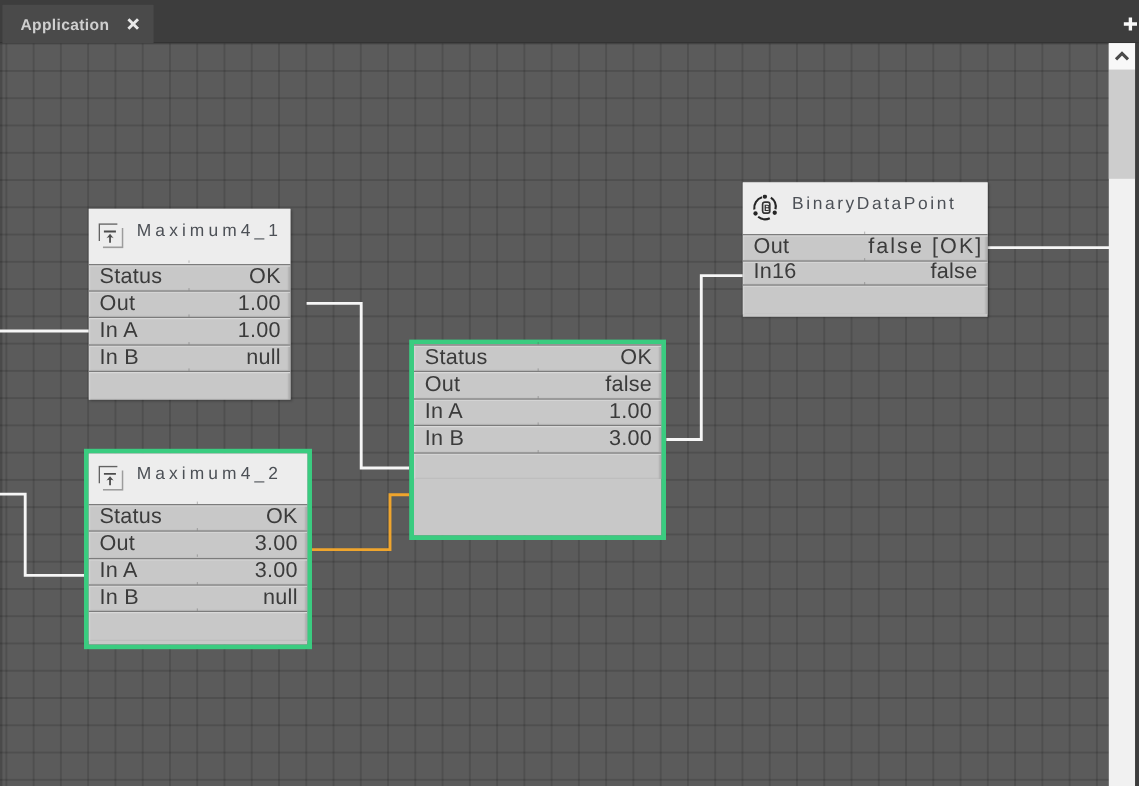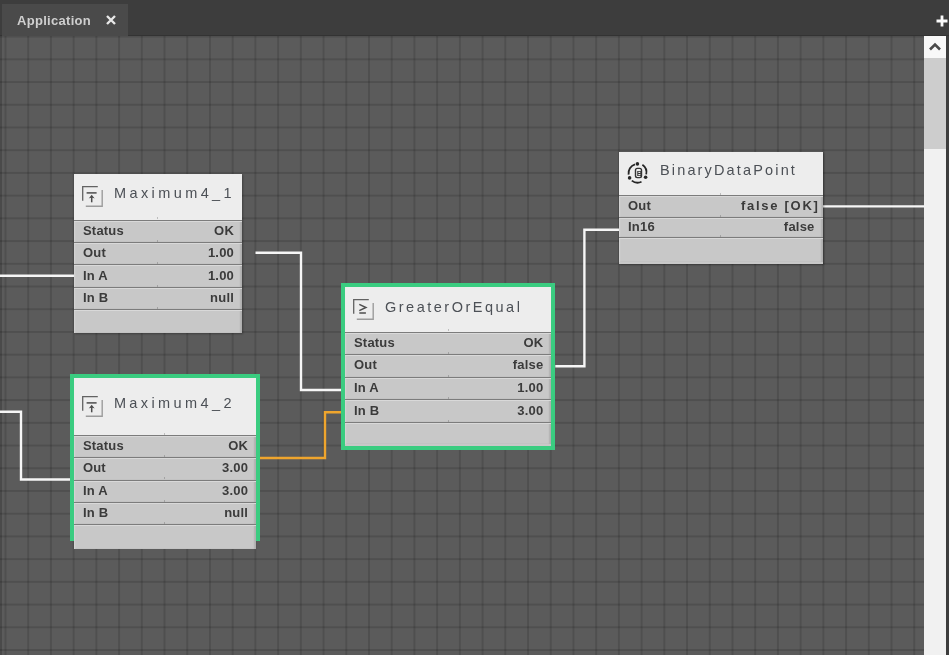--- a/index.html
+++ b/index.html
@@ -23,21 +23,21 @@
   .wires { position:absolute; left:0; top:0; width:925px; height:619px; }
   .block { position:absolute; background:#c8c8c8;
     box-shadow:1px 1px 2px rgba(0,0,0,0.3); }
   .hdr { background:#ededed; display:flex; align-items:center; }
   .hdr svg.ic { margin-left:8px; }
   .hdr .t { margin-left:11px; font-size:14.5px; color:#4c5056; display:inline-block;
     white-space:nowrap; position:relative; top:-3.6px; }
   .row { border-top:1px solid #7c7c7c; background:#c8c8c8;
     box-shadow:inset 0 1px 0 #d9d9d9, inset 1.2px 0 0 #d2d2d2, inset -1.8px 0 1.5px rgba(0,0,0,0.13);
     display:flex; justify-content:space-between; align-items:center;
-    font-size:13px; font-weight:bold; color:#3b3b3b; letter-spacing:0.2px; }
+    font-size:18px; font-weight:normal; color:#3b3b3b; letter-spacing:0.2px; }
   .row { position:relative; }
   .row::after { content:''; position:absolute; left:calc(50% - 0.6px); top:-3.2px;
     width:1px; height:2px; background:rgba(80,80,80,0.3); }
   .row span:first-child { margin-left:9px; position:relative; top:-1px; }
   .row span.v { margin-right:8px; position:relative; top:-1px; }
   .sel { position:absolute; border:4.6px solid #3acc80; }
   .sel .block { position:relative; left:0; top:0; width:100% !important; height:100% !important; box-shadow:none; }
   .vscroll { position:absolute; left:923.8px; top:36px; width:22.6px; height:619px;
     background:#f1f1f1; }
   .vscroll .btn { position:absolute; left:0; top:0; width:22.6px; height:21.5px;
@@ -87,21 +87,21 @@
       </div>
     <div class="row" style="height:22.45px">
         <span>In B</span>
         <span class="v">null</span>
       </div>
     <div class="row" style="height:23.7px"></div>
   </div>
 
   <div class="sel" style="left:69.9px;top:337.9px;width:190.2px;height:166.7px">
     <div class="block" style="width:181px;height:157.5px">
-      <div class="hdr" style="height:57px">
+      <div class="hdr" style="height:42px">
         <svg class="ic" width="21" height="21" viewBox="0 0 21 21">
           <path d="M0.7,14.8 V0.7 H15.8" stroke="#626262" stroke-width="1.3" fill="none"></path>
           <path d="M20.2,4 V20.2 H3.8" stroke="#9c9c9c" stroke-width="1.4" fill="none"></path>
           <path d="M4.6,6.9 H14.6" stroke="#4c4c4c" stroke-width="1.5" fill="none"></path>
           <path d="M9.7,16.3 V10.8" stroke="#4c4c4c" stroke-width="1.5" fill="none"></path>
           <path d="M9.7,8.8 L6.7,12.5 Q8.3,11.6 9.7,11.8 Q11.1,11.6 12.7,12.5 Z" fill="#4c4c4c"></path>
         </svg>
         <span class="t" style="letter-spacing:3.4px">Maximum4_2</span>
       </div>
       <div class="row" style="height:22.4px">
@@ -119,28 +119,20 @@
       <div class="row" style="height:22.4px">
           <span>In B</span>
           <span class="v">null</span>
         </div>
       <div class="row" style="height:24.7px"></div>
     </div>
   </div>
 
   <div class="sel" style="left:341px;top:246.7px;width:214.4px;height:167.1px">
     <div class="block" style="width:205px;height:157.5px">
-      <div class="hdr" style="height:44.9px">
-        <svg class="ic" width="21" height="21" viewBox="0 0 21 21">
-          <path d="M0.7,14.8 V0.7 H15.8" stroke="#626262" stroke-width="1.3" fill="none"></path>
-          <path d="M20.2,4 V20.2 H3.8" stroke="#9c9c9c" stroke-width="1.4" fill="none"></path>
-          <path d="M6.3,5.4 L12.9,8.5 L6.3,11.6 M6.3,13.9 H12.9" stroke="#4f4f4f" stroke-width="1.5" fill="none"></path>
-        </svg>
-        <span class="t" style="letter-spacing:2.5px;top:-1.9px">GreaterOrEqual</span>
-      </div>
       <div class="row" style="height:22.6px">
           <span>Status</span>
           <span class="v">OK</span>
         </div>
       <div class="row" style="height:22.6px">
           <span>Out</span>
           <span class="v">false</span>
         </div>
       <div class="row" style="height:22.6px">
           <span>In A</span>

